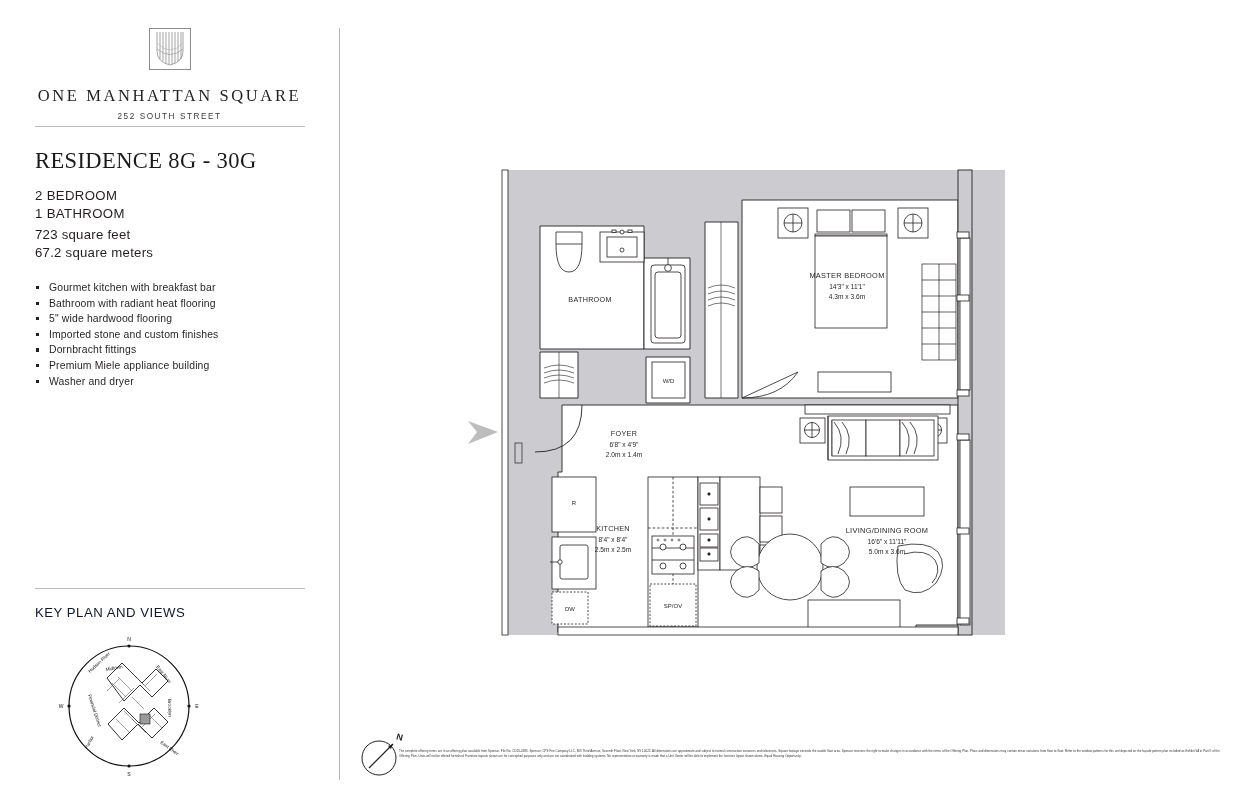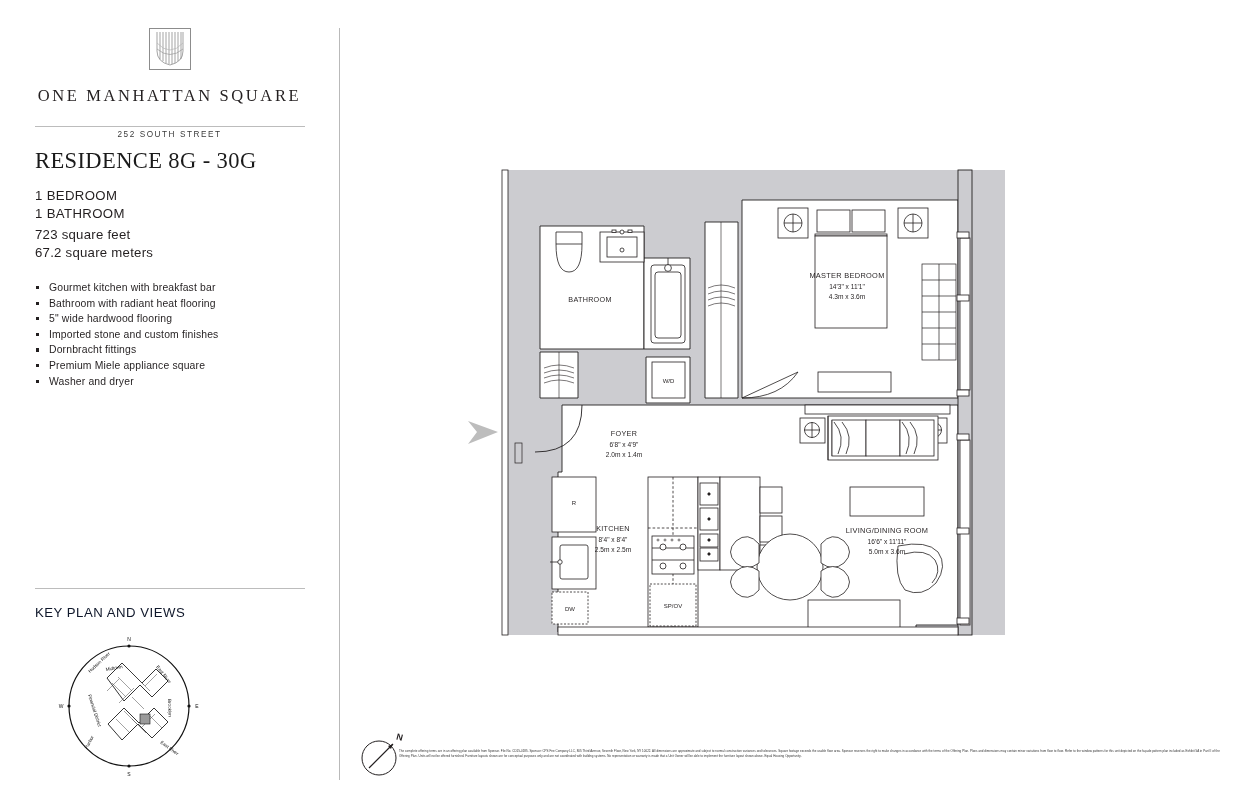--- a/index.html
+++ b/index.html
@@ -41,21 +41,21 @@
     overflow: hidden;
   }
   #brand-name {
     font-family: "Liberation Serif", serif;
     font-size: 16.5px;
     letter-spacing: 2.6px;
     color: #231f20;
     white-space: nowrap;
   }
   #brand-sub {
-    margin-top: 24px;
+    margin-top: 6px;
     font-size: 8.2px;
     letter-spacing: 1.55px;
     color: #3a3a3a;
   }
   .hr {
     position: absolute;
     left: 35px; width: 270px;
     height: 1px; background: #bcbcbc;
   }
   #hr-1 { top: 126px; }
@@ -153,36 +153,36 @@
       </div>
       <div id="brand-name">ONE MANHATTAN SQUARE</div>
       <div id="brand-sub">252 SOUTH STREET</div>
     </div>
 
     <div class="hr" id="hr-1"></div>
 
     <div id="residence-title">RESIDENCE 8G - 30G</div>
 
     <div id="beds-baths">
-      <div>1 BEDROOM</div>
+      <div>2 BEDROOM</div>
       <div>1 BATHROOM</div>
     </div>
 
     <div id="areas">
       <div>723 square feet</div>
       <div>67.2 square meters</div>
     </div>
 
     <ul id="features">
       <li>Gourmet kitchen with breakfast bar</li>
       <li>Bathroom with radiant heat flooring</li>
       <li>5" wide hardwood flooring</li>
       <li>Imported stone and custom finishes</li>
       <li>Dornbracht fittings</li>
-      <li>Premium Miele appliance square</li>
+      <li>Premium Miele appliance building</li>
       <li>Washer and dryer</li>
     </ul>
 
     <div class="hr" id="hr-2"></div>
 
     <div id="keyplan-title">KEY PLAN AND VIEWS</div>
 
     <svg id="keyplan-svg" width="210" height="150" viewBox="0 0 210 150">
       <circle cx="85" cy="75" r="60" fill="none" stroke="#111" stroke-width="1.2"></circle>
 

